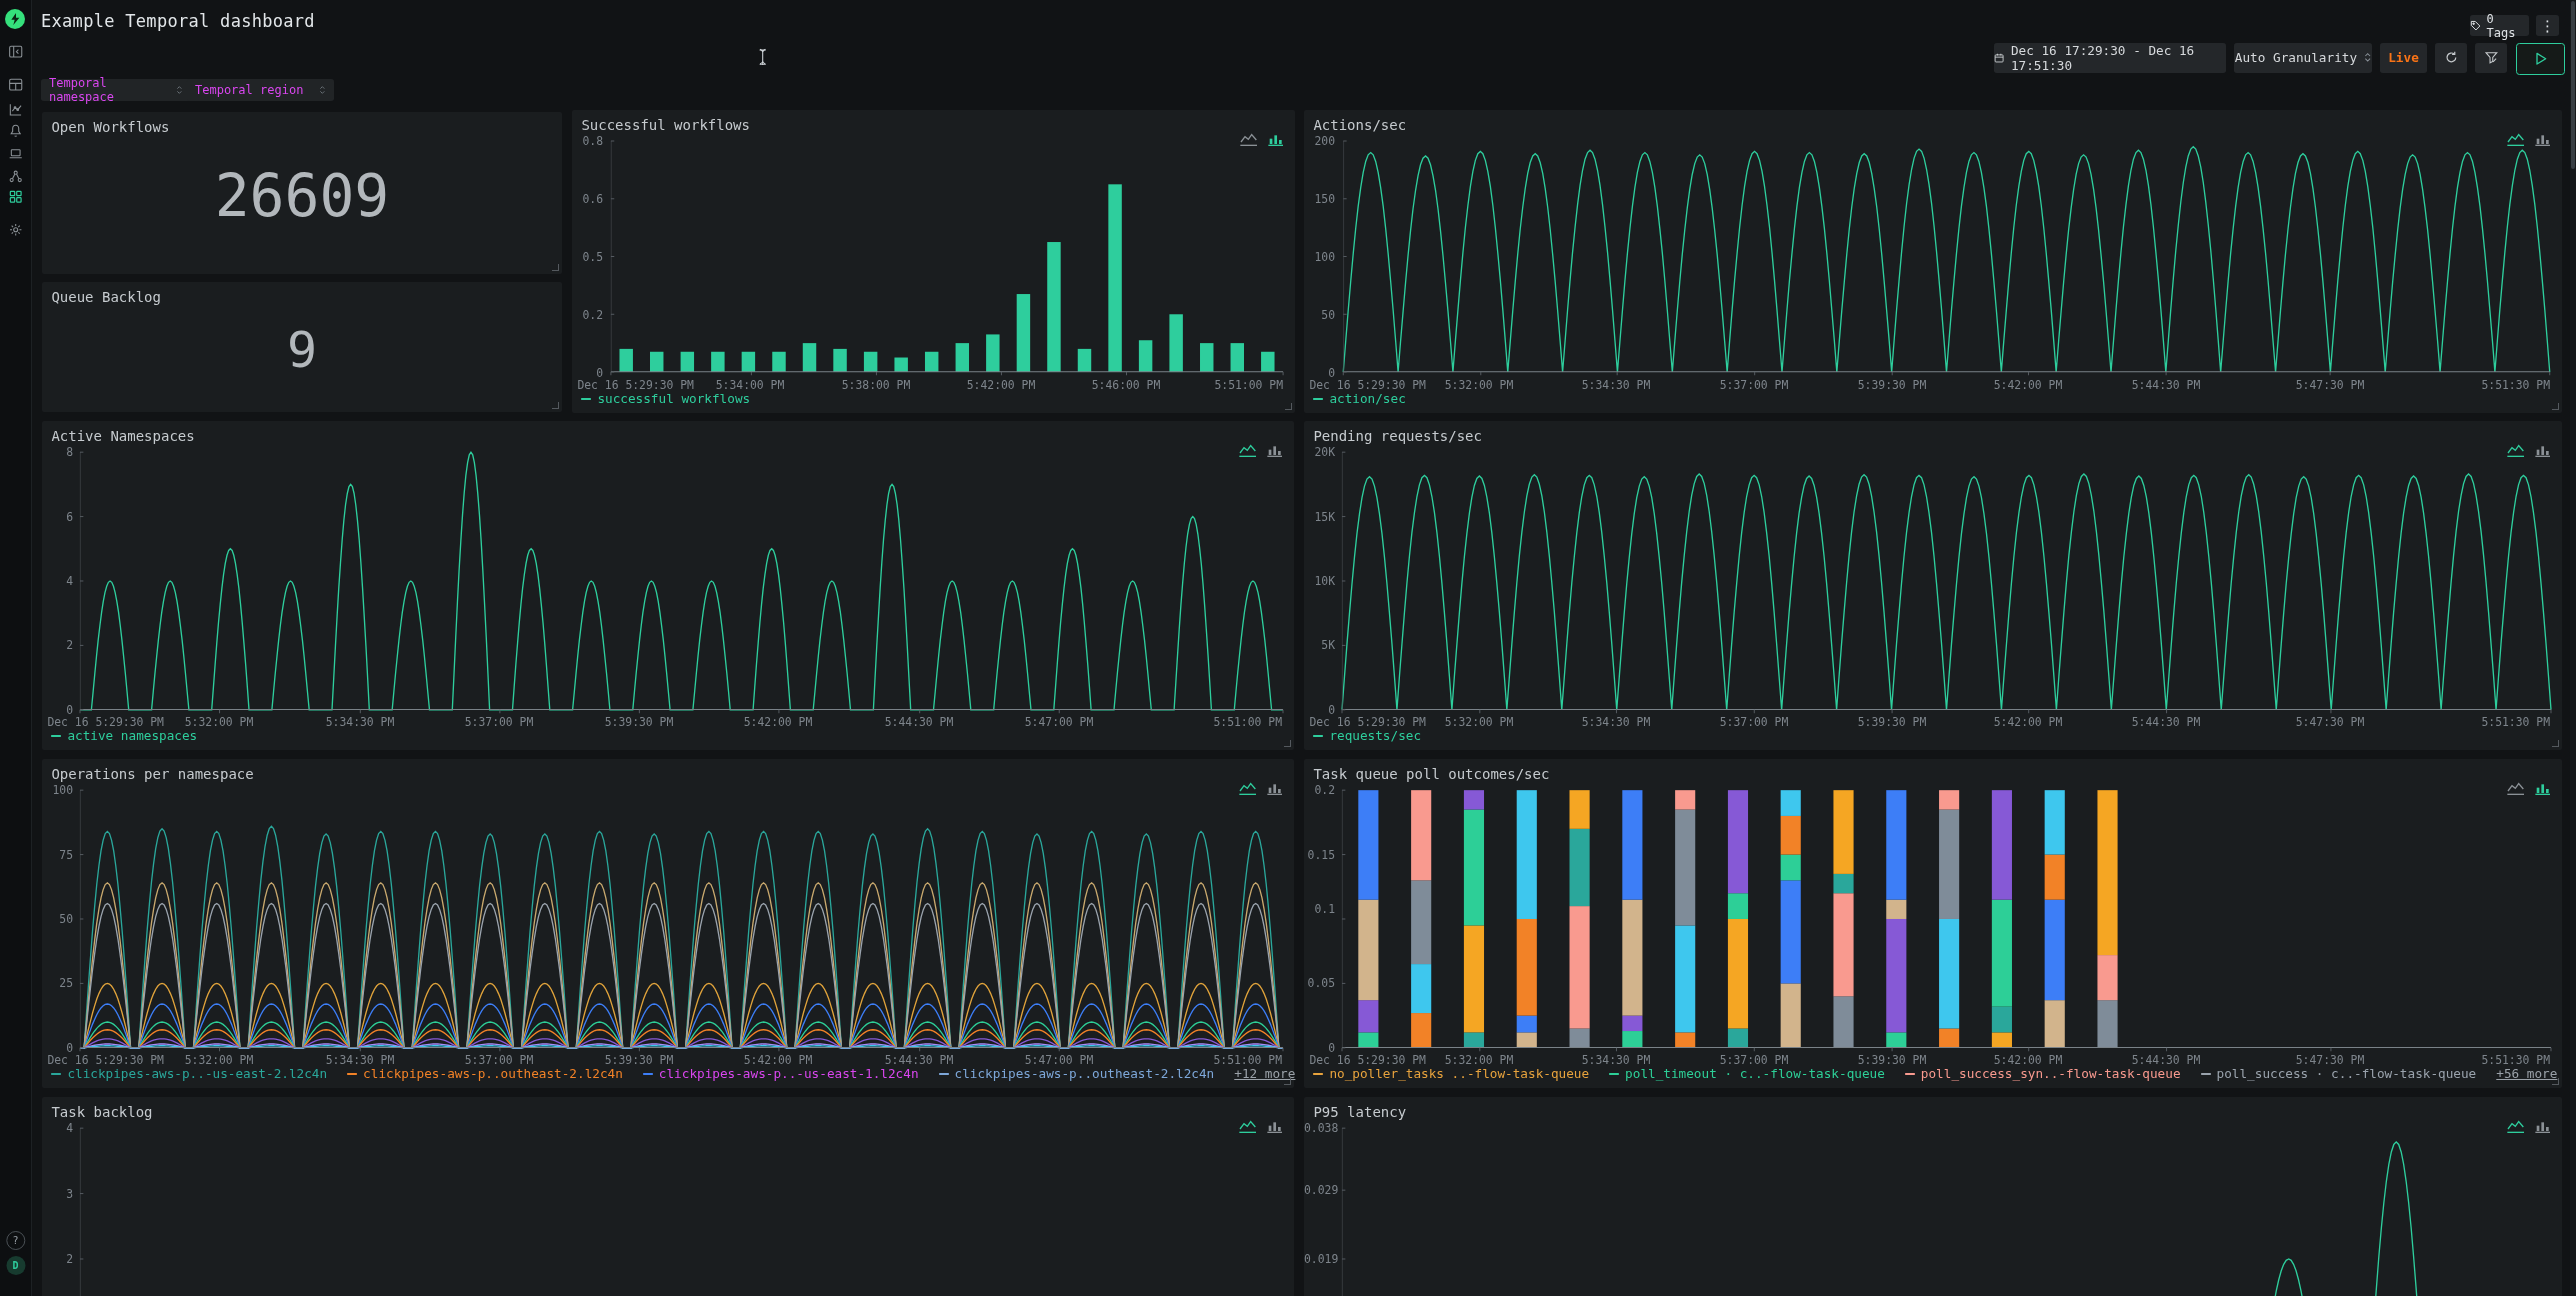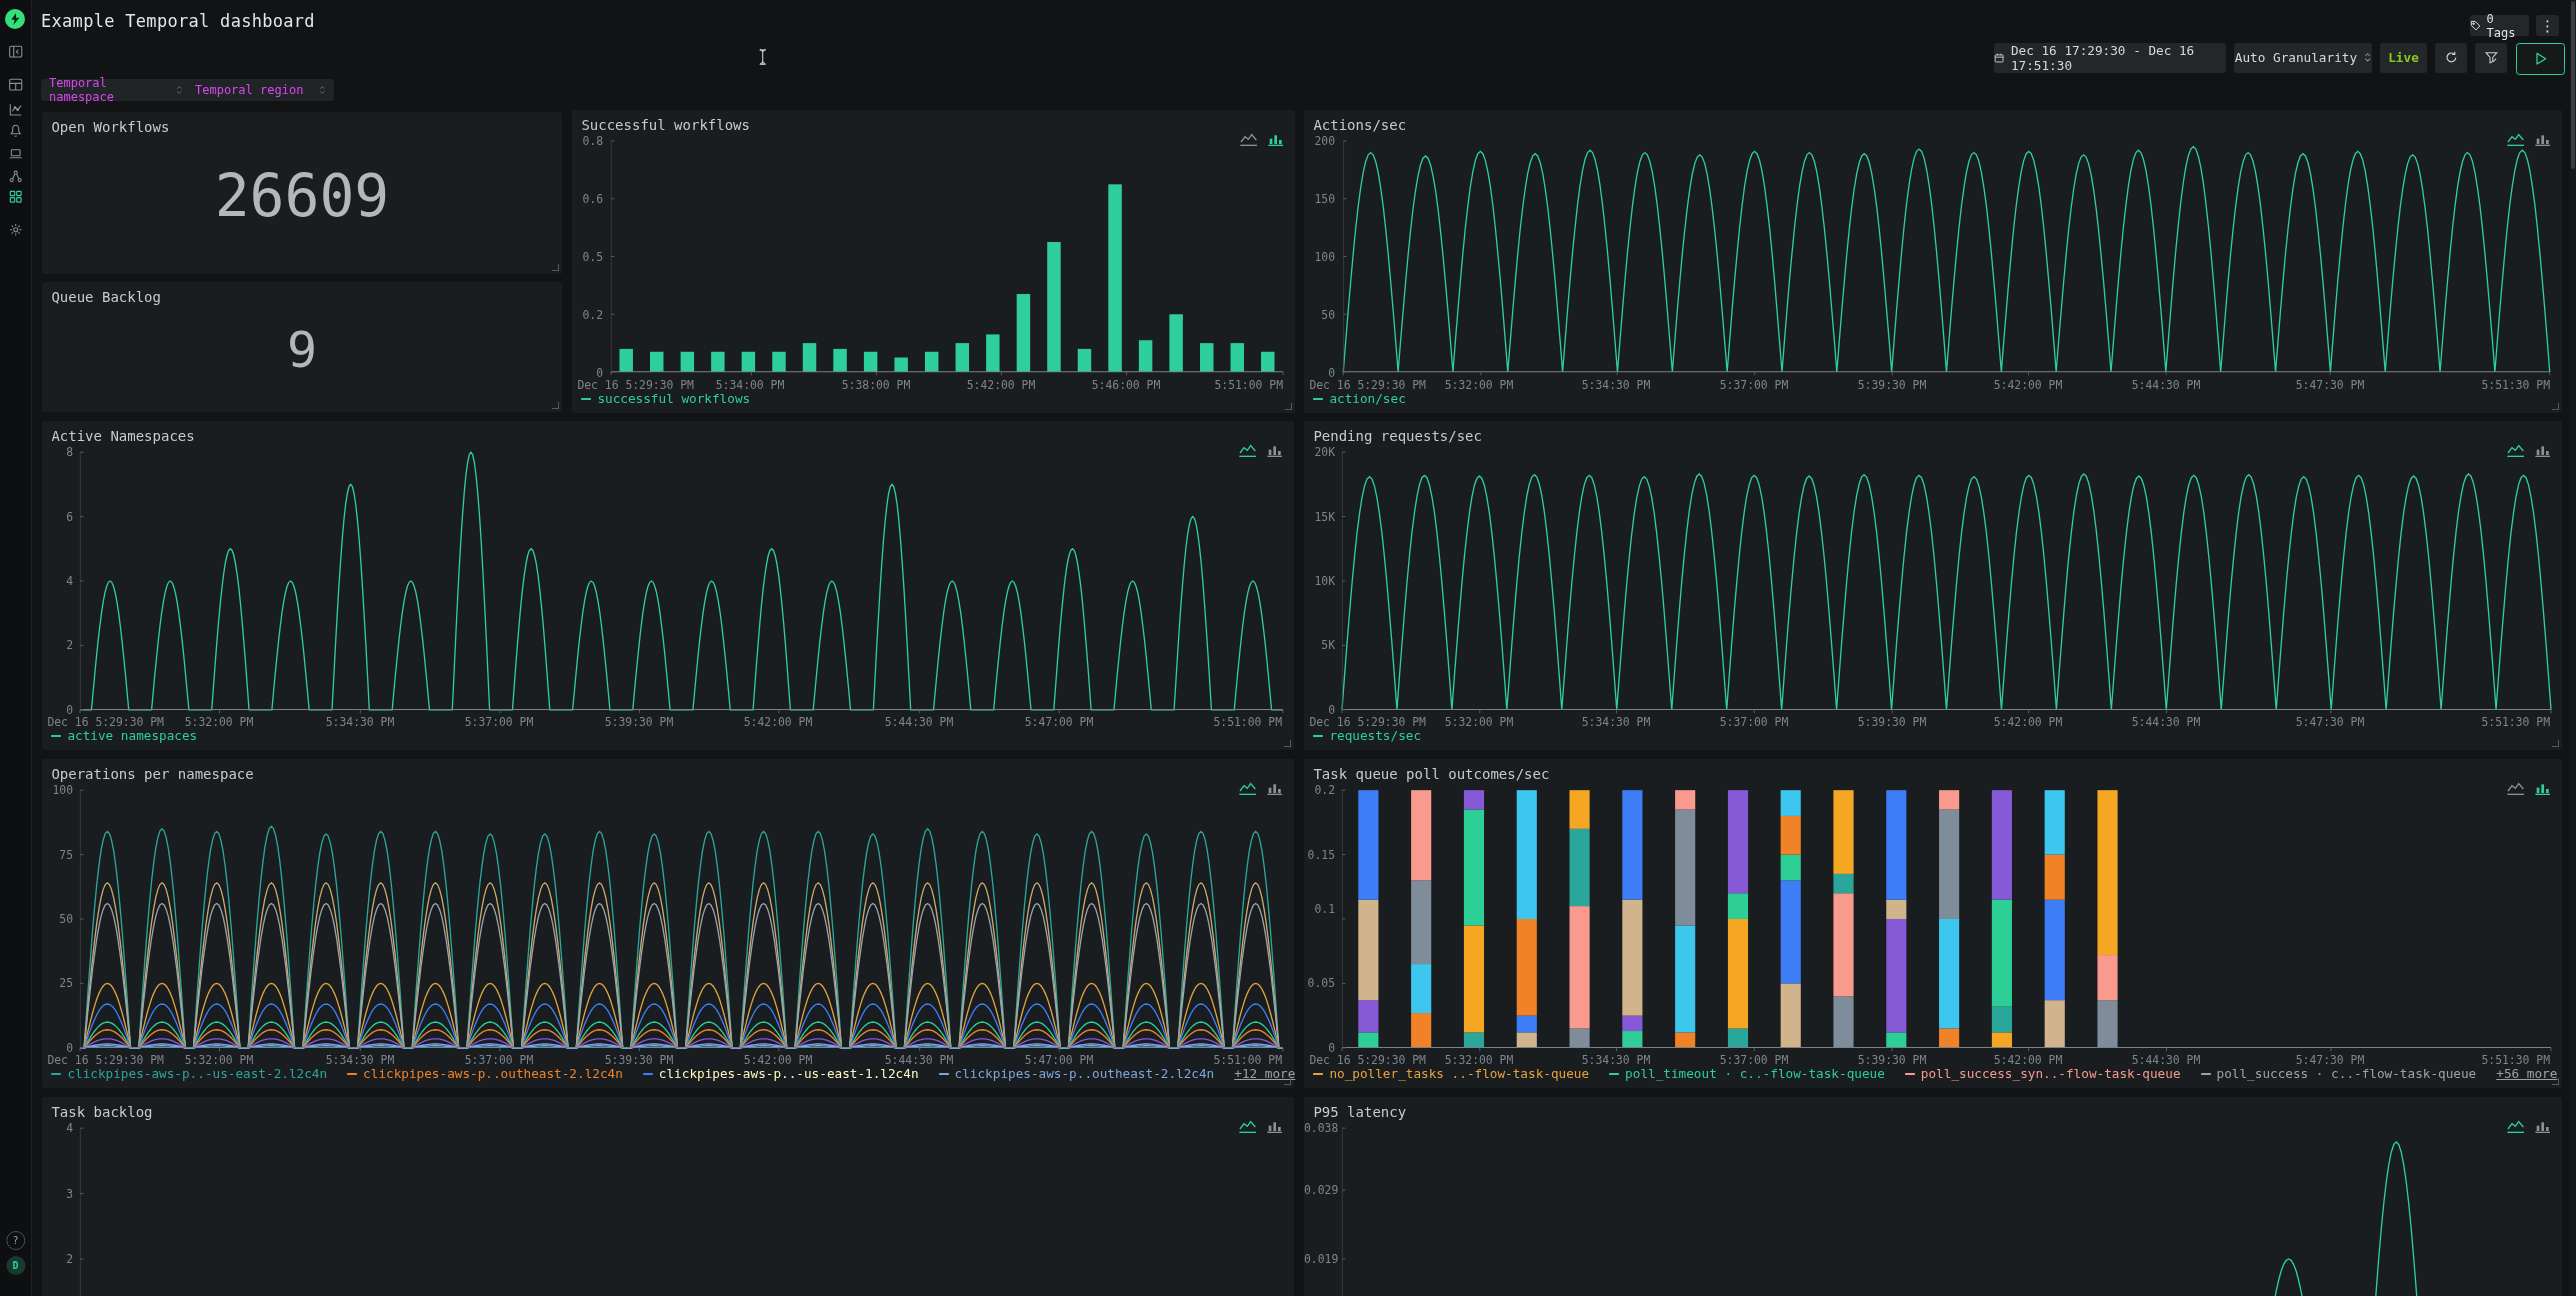--- a/index.html
+++ b/index.html
@@ -147,21 +147,21 @@
       </svg>
     <span>Dec 16 17:29:30 - Dec 16 17:51:30</span>
   </div>
   <div class="toolbtn" style="left:2234px;width:138px">
     <span>Auto Granularity</span>
     <svg width="7.4" height="10.7" viewBox="0 0 11 16" fill="none" stroke="#8a9199" stroke-width="1.5">
         <path d="M2 6 L5.5 2.5 L9 6"></path>
         <path d="M2 10 L5.5 13.5 L9 10"></path>
       </svg>
   </div>
-  <div class="toolbtn" style="left:2380px;width:47px;font-weight:bold;color:#84cc16">
+  <div class="toolbtn" style="left:2380px;width:47px;font-weight:bold;color:#f97316">
     <span>Live</span>
   </div>
   <div class="toolbtn" style="left:2435px;width:32px">
     <svg width="14.8" height="14.8" viewBox="0 0 22 22" fill="none" stroke="#c6cacd" stroke-width="1.8">
         <path d="M17.5 11 a6.5 6.5 0 1 1 -2.2 -4.9"></path>
         <path d="M16 2.5 v4 h-4"></path>
       </svg>
   </div>
   <div class="toolbtn" style="left:2475px;width:32px">
     <svg width="14.8" height="14.8" viewBox="0 0 22 22" fill="none" stroke="#c6cacd" stroke-width="1.6">
@@ -516,21 +516,21 @@
           <span class="legend-item">
             <span class="legend-dash" style="background: rgb(42, 167, 155);"></span>
             <span style="color: rgb(42, 167, 155);">clickpipes-aws-p..-us-east-2.l2c4n</span>
           </span>
           <span class="legend-item">
             <span class="legend-dash" style="background: rgb(242, 130, 39);"></span>
             <span style="color: rgb(242, 130, 39);">clickpipes-aws-p..outheast-2.l2c4n</span>
           </span>
           <span class="legend-item">
             <span class="legend-dash" style="background: rgb(61, 126, 247);"></span>
-            <span style="color: #fef9c3;">clickpipes-aws-p..-us-east-1.l2c4n</span>
+            <span style="color: #d946ef;">clickpipes-aws-p..-us-east-1.l2c4n</span>
           </span>
           <span class="legend-item">
             <span class="legend-dash" style="background: rgb(125, 167, 217);"></span>
             <span style="color: rgb(125, 167, 217);">clickpipes-aws-p..outheast-2.l2c4n</span>
           </span>
           <span class="legend-more">+12 more</span>
         </div>
         <div class="resize-handle"></div>
       </div>
       <div class="panel" style="left: 1304px; top: 759px; width: 1258px; height: 329px;">

